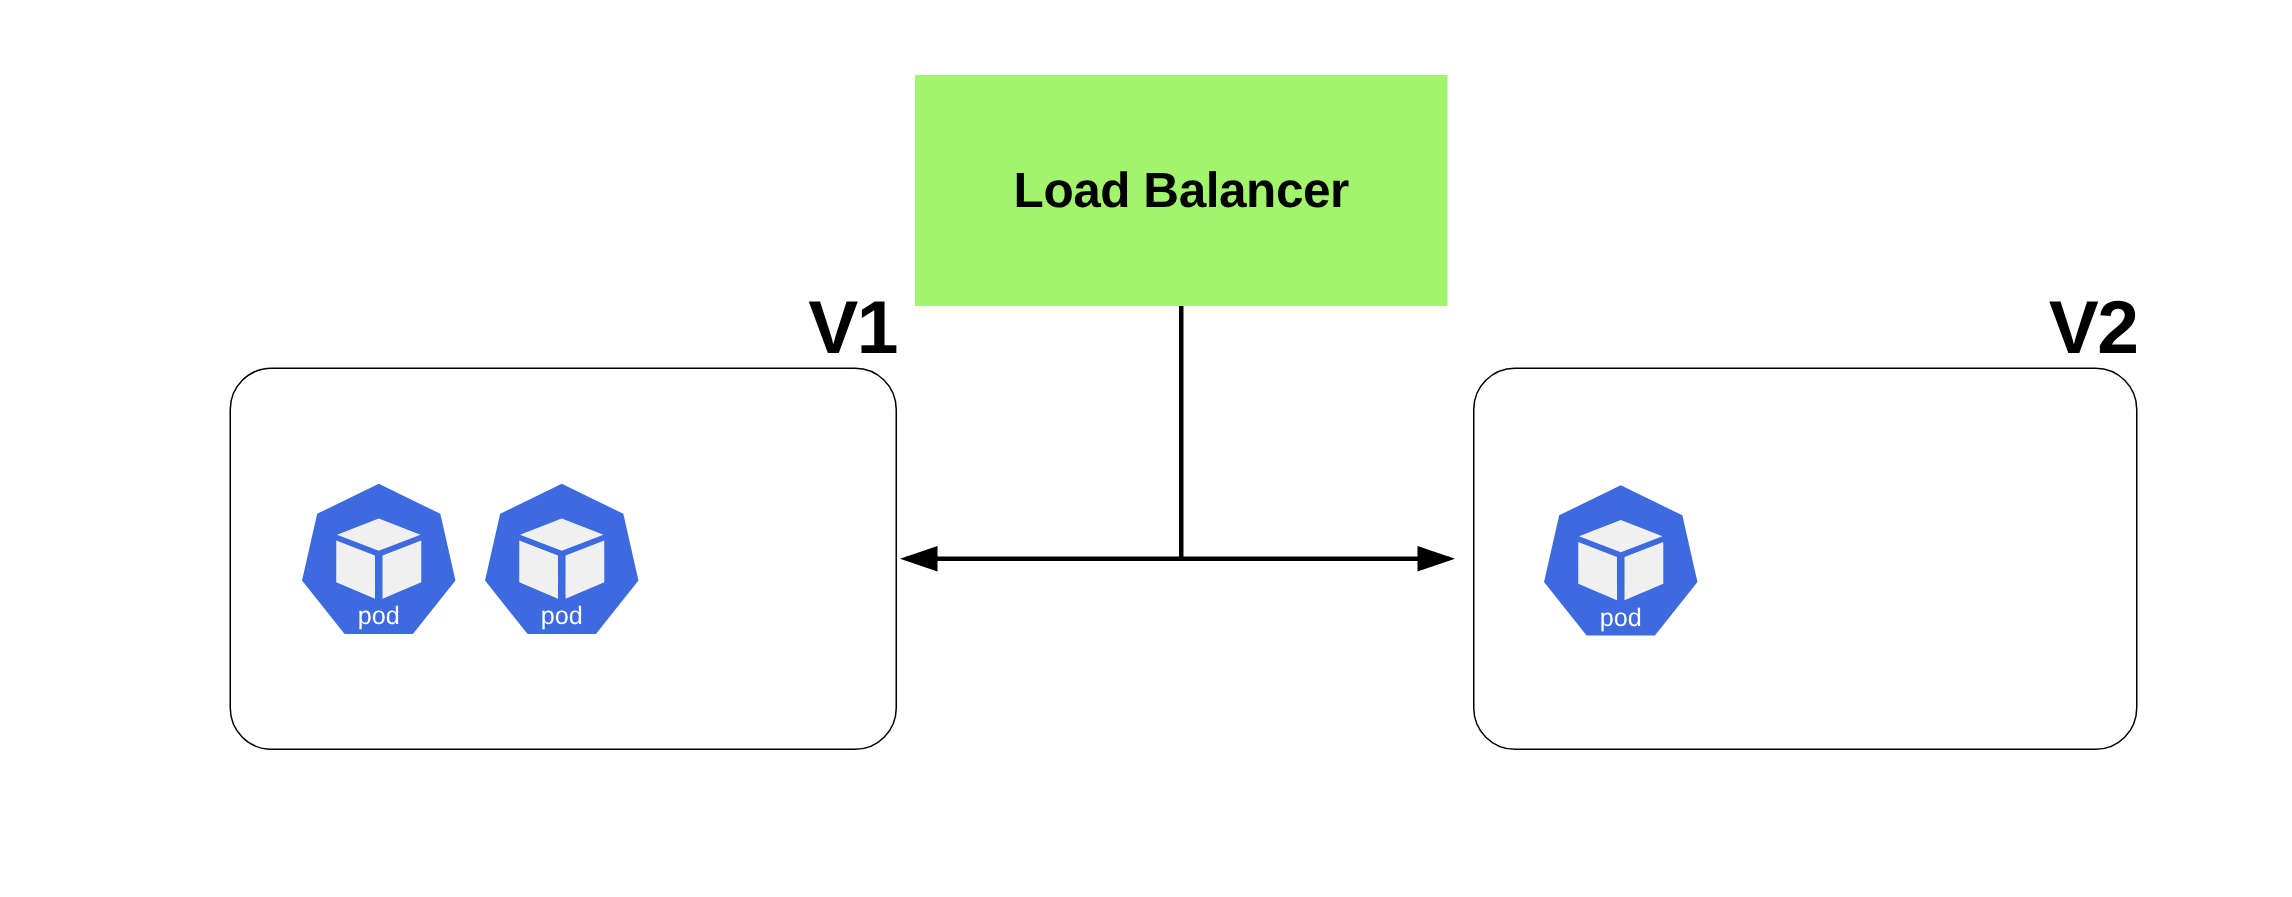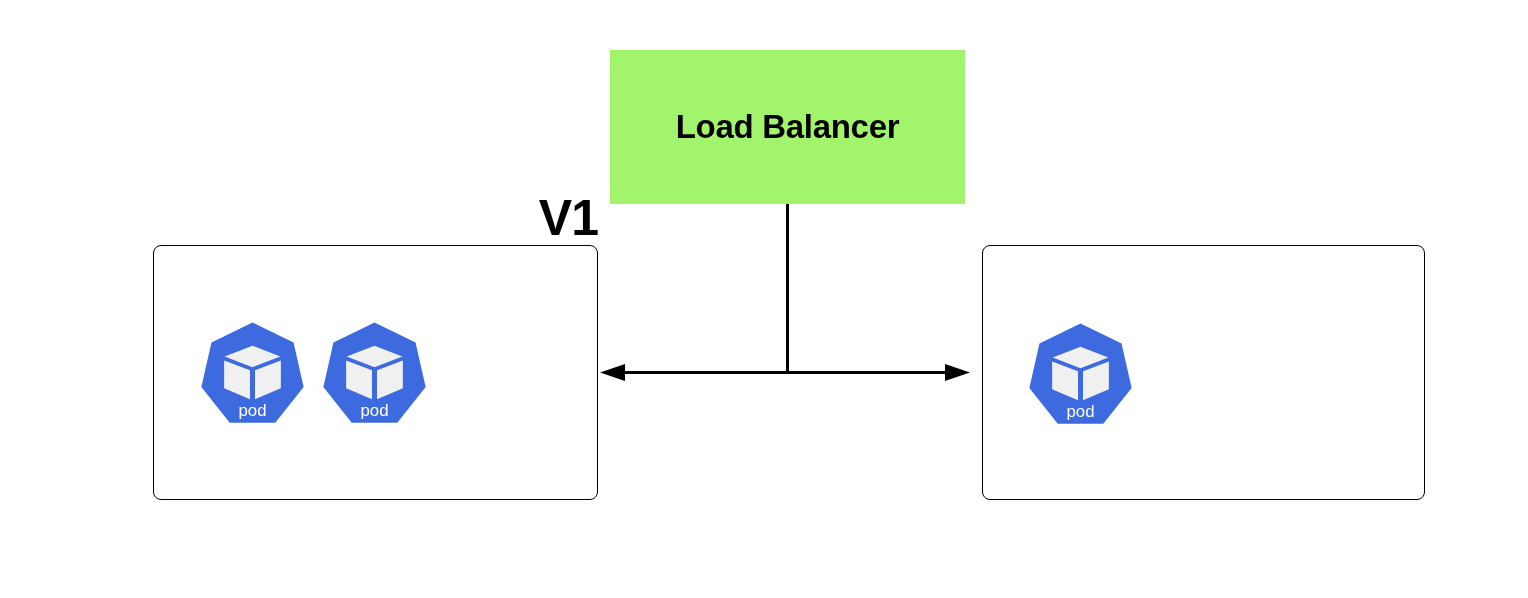--- a/index.html
+++ b/index.html
@@ -51,21 +51,21 @@
     letter-spacing: -1px;
   }
   .group-label.v1 { left: 153px; width: 445px; }
   .group-label.v2 { left: 982px; width: 443px; }
   .group-box {
     position: absolute;
     top: 245px;
     height: 255px;
     background: #ffffff;
     border: 1.5px solid #000000;
-    border-radius: 8px;
+    border-radius: 28px;
     box-sizing: border-box;
   }
   .group-box.v1 { left: 153px; width: 445px; }
   .group-box.v2 { left: 982px; width: 443px; }
   .pod {
     position: absolute;
     width: 105px;
     height: 105px;
   }
   .pod.v1-a { left: 46px; top: 75px; }
@@ -86,20 +86,21 @@
   </div>
 
   <svg class="connector-svg" viewBox="0 0 1528 598" xmlns="http://www.w3.org/2000/svg">
     <line x1="787.5" y1="204" x2="787.5" y2="374" stroke-width="3" stroke="#000000"></line>
     <line x1="604" y1="372.5" x2="966" y2="372.5" stroke-width="3" stroke="#000000"></line>
     <polygon points="600,372.5 625,364 625,381" fill="#000000"></polygon>
     <polygon points="970,372.5 945,364 945,381" fill="#000000"></polygon>
   </svg>
 
   <div class="group-label v1">V1</div>
+  <div class="group-label v2">V2</div>
 
   <div class="group-box v1">
 
     <svg class="pod v1-a" viewBox="0 0 100 100" xmlns="http://www.w3.org/2000/svg">
       <polygon points="50,1.5 10.9,20.5 1.3,62.9 28.3,96.9 71.7,96.9 98.7,62.9 89.1,20.5" fill="#3E6ADF"></polygon>
       <polygon points="50,23.5 76.5,33.8 50,44 23.5,33.8" fill="#F0F0F0"></polygon>
       <polygon points="23,37.5 47.6,47 47.6,74.5 23,64" fill="#F0F0F0"></polygon>
       <polygon points="52.4,47 77,37.5 77,64 52.4,74.5" fill="#F0F0F0"></polygon>
       <text x="50" y="90.5" text-anchor="middle" fill="#FFFFFF">pod</text>
     </svg>

